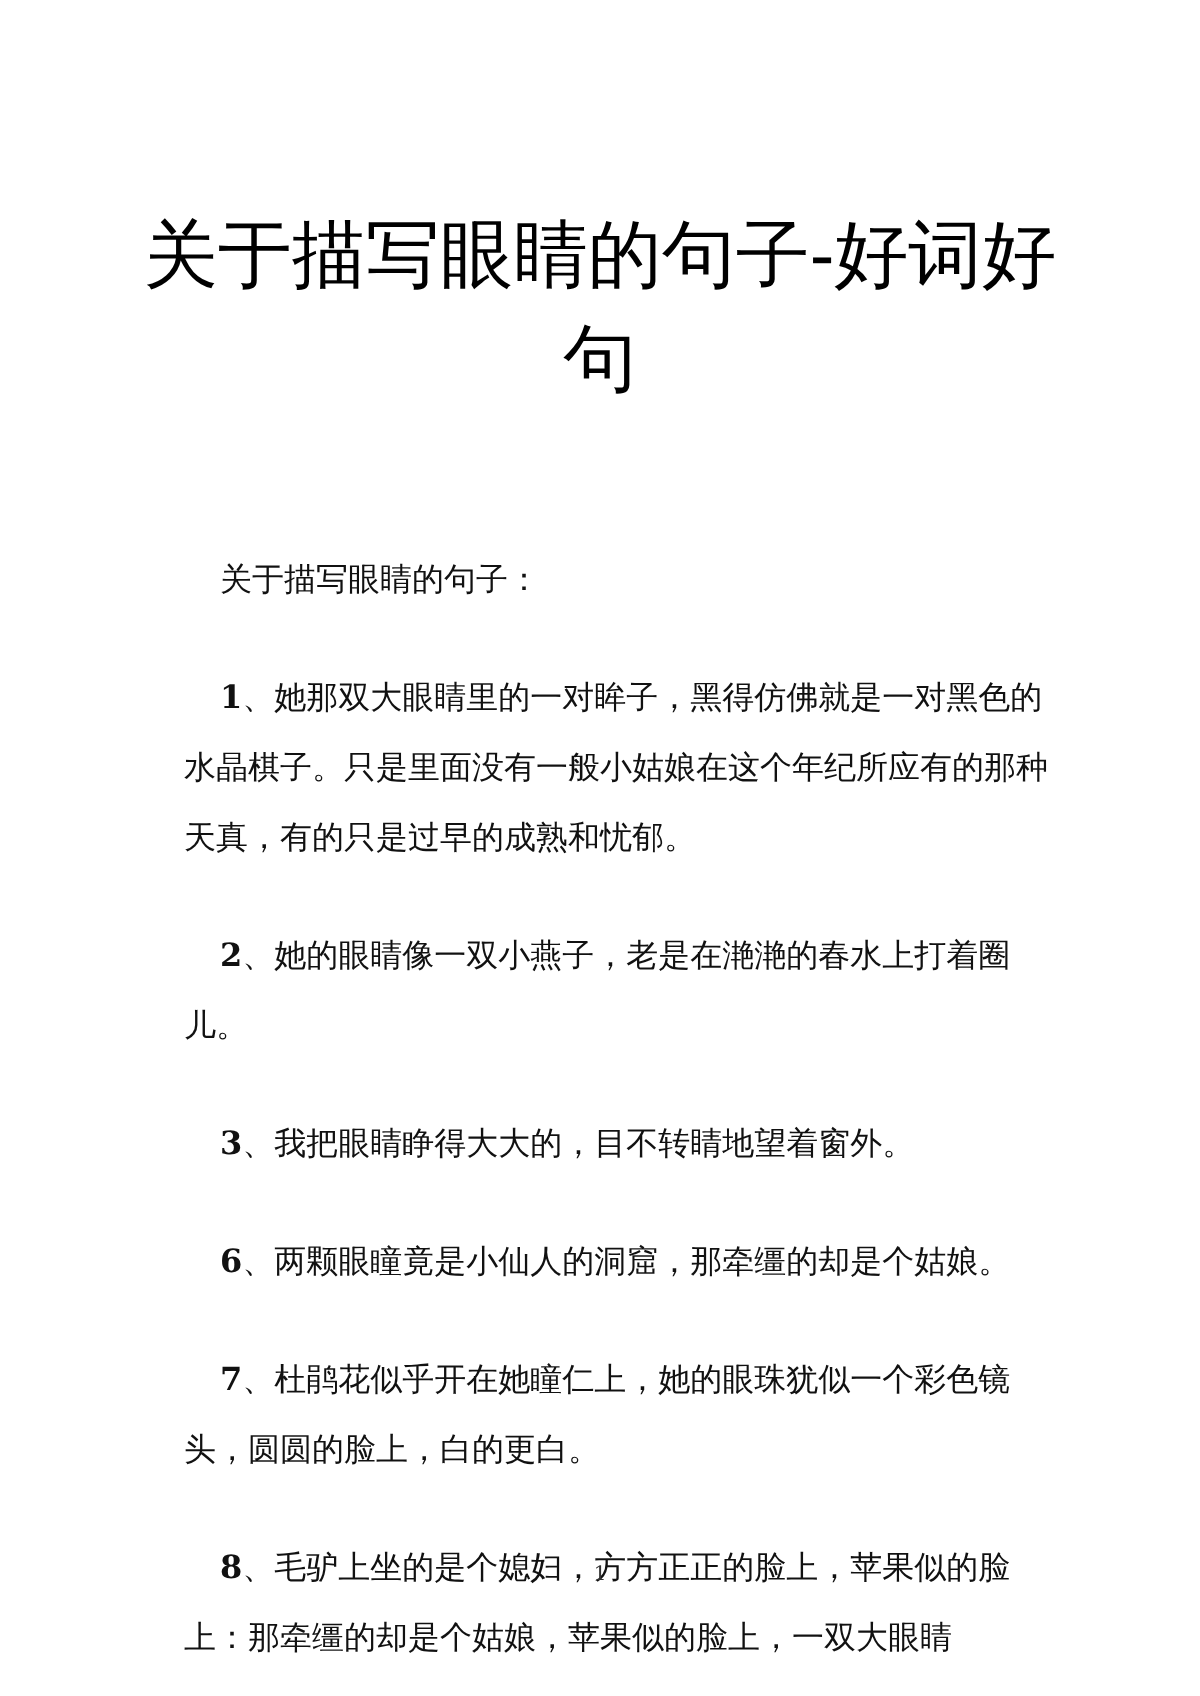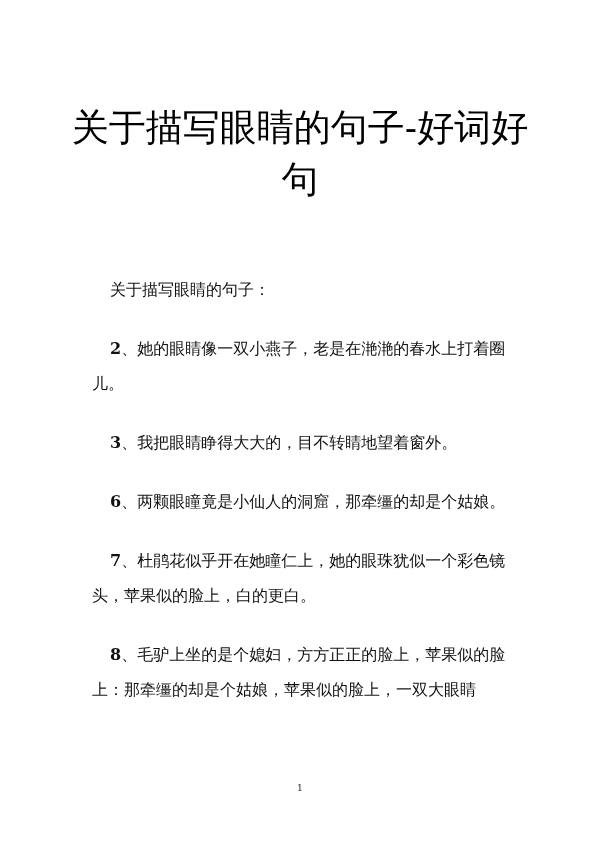--- a/index.html
+++ b/index.html
@@ -14,20 +14,21 @@
     .num { font-weight: bold; }
     .pageno { position: absolute; top: 782px; left: 0; width: 600px; text-align: center; font-size: 10px; color: #333; }
   </style>
 </head>
 <body>
 
 <div class="title">关于描写眼睛的句子-好词好句</div>
 
 <div class="body">
   <p class="p indent">关于描写眼睛的句子：</p>
+  <p class="p indent"><span class="num">1</span><span>、她那双大眼睛里的一对眸子，黑得仿佛就是一对黑色的水晶棋子。只是里面没有一般小姑娘在这个年纪所应有的那种天真，有的只是过早的成熟和忧郁。</span></p>
   <p class="p indent"><span class="num">2</span><span>、她的眼睛像一双小燕子，老是在滟滟的春水上打着圈儿。</span></p>
   <p class="p indent"><span class="num">3</span><span>、我把眼睛睁得大大的，目不转睛地望着窗外。</span></p>
   <p class="p indent"><span class="num">6</span><span>、两颗眼瞳竟是小仙人的洞窟，那牵缰的却是个姑娘。</span></p>
-  <p class="p indent"><span class="num">7</span><span>、杜鹃花似乎开在她瞳仁上，她的眼珠犹似一个彩色镜头，苹果似的脸上，白的更白。</span></p>
+  <p class="p indent"><span class="num">7</span><span>、杜鹃花似乎开在她瞳仁上，她的眼珠犹似一个彩色镜头，圆圆的脸上，白的更白。</span></p>
   <p class="p indent"><span class="num">8</span><span>、毛驴上坐的是个媳妇，方方正正的脸上，苹果似的脸上：那牵缰的却是个姑娘，苹果似的脸上，一双大眼睛</span></p>
 </div>
 
 <div class="pageno">1</div>
 
 </body></html>

